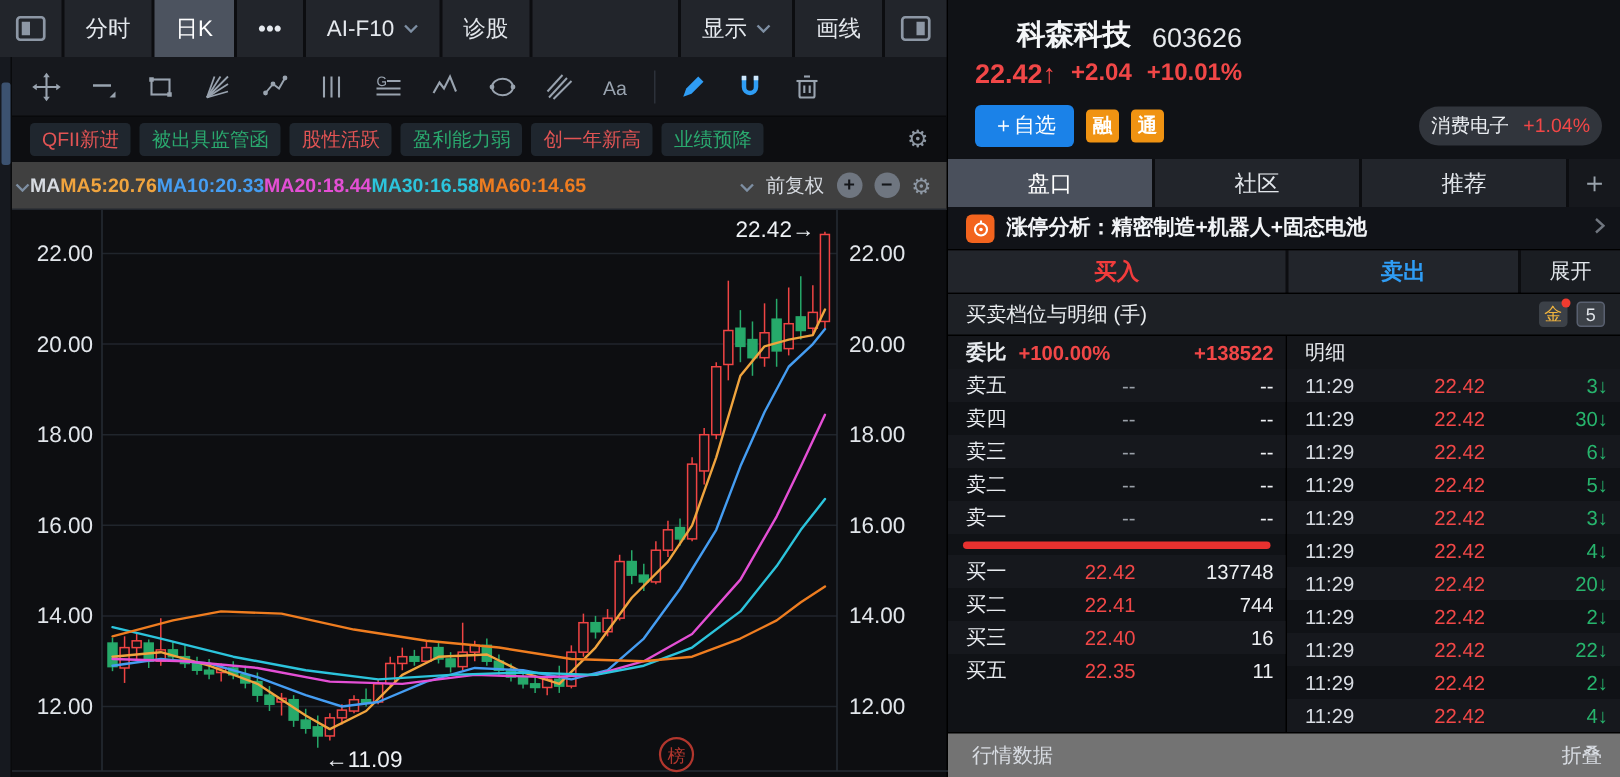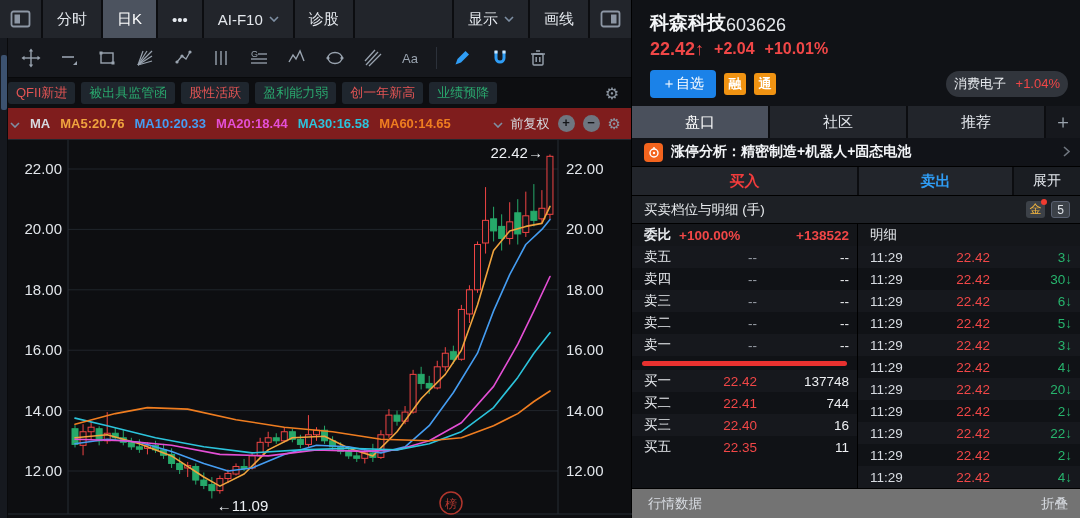--- a/index.html
+++ b/index.html
@@ -15,41 +15,41 @@
   .tb-cell.active { background:#4c535f; color:#fff; }
   .tb-cell.icon-cell { padding:0 10px; }
   .tb-spacer { flex:1; background:#22252b; }
   .chev { display:inline-flex; margin-left:6px; }
 
   .draw-row { display:flex; height:40px; background:#16181d; align-items:center; gap:4px; padding-left:14px; border-bottom:1px solid #08090b; }
   .tool { width:34px; height:30px; display:flex; align-items:center; justify-content:center; cursor:pointer; border-radius:3px; position:relative; }
   .tool svg { display:block; }
   .tool-sep { width:1px; height:22px; background:#2c313a; margin:0 4px; }
 
-  .tags-row { display:flex; height:30px; align-items:center; gap:6px; padding-left:8px; background:#0d0e11; }
+  .tags-row { display:flex; height:30px; align-items:center; gap:6px; padding-left:20px; background:#0d0e11; }
   .tag { height:22px; display:flex; align-items:center; padding:0 8px; background:#1f262e; border-radius:3px; font-size:13px; cursor:pointer; }
   .tag.red { color:#e25454; }
   .tag.green { color:#2aa86e; }
   .tags-gear { margin-left:auto; margin-right:12px; color:#8d97a3; font-size:16px; cursor:pointer; }
 
-  .ma-row { display:flex; height:32px; align-items:center; gap:10px; padding:0 10px; background:#7f1d1d; border-bottom:1px solid #23272e; font-size:13px; }
+  .ma-row { display:flex; height:32px; align-items:center; padding:0 10px; background:#404040; border-bottom:1px solid #23272e; font-size:13px; }
   .ma-collapse { color:#8d97a3; cursor:pointer; }
   .ma-label { color:#d6dae0; font-weight:bold; }
   .ma-item { font-weight:bold; }
   .ma-right { margin-left:auto; display:flex; align-items:center; gap:8px; color:#d6dae0; }
   .round-btn { width:17px; height:17px; border-radius:50%; background:#6f7680; color:#14161a; font-size:13px; line-height:16px; text-align:center; font-weight:bold; cursor:pointer; }
   .ma-gear { color:#8d97a3; font-size:15px; cursor:pointer; }
 
   .chart-wrap { position:relative; width:632px; height:378px; }
   .left-scrollbar { position:absolute; left:0; top:-102px; width:8px; height:480px; background:#16191f; border-right:1px solid #090a0c; }
   .left-scrollbar .thumb { position:absolute; left:1px; top:17px; width:6px; height:55px; background:#3c5270; border-radius:2px; }
 
   
   .right { width:448px; height:518px; background:#101216; display:flex; flex-direction:column; }
-  .stk-title { height:36px; display:flex; align-items:flex-end; gap:0; padding:6px 0 0 18px; }
+  .stk-title { height:36px; display:flex; align-items:flex-end; gap:14px; padding:6px 0 0 18px;margin-left:28px; }
   .stk-name { color:#f4f6f8; font-size:19px; font-weight:bold; }
   .stk-code { color:#e6e9ed; font-size:18px; }
   .stk-price-row { height:26px; display:flex; align-items:center; gap:10px; padding-left:18px; color:#f14747; font-weight:bold; }
   .stk-price { font-size:18px; }
   .stk-chg { font-size:16px; }
   .actions-row { height:44px; display:flex; align-items:center; gap:8px; padding:0 12px 0 18px; }
   .btn-watch { background:#1b82e8; color:#fff; font-size:14px; padding:5px 12px; border-radius:4px; cursor:pointer; }
   .badge-sq { width:22px; height:22px; background:#f09312; color:#fff; font-size:13px; font-weight:bold; border-radius:3px; display:flex; align-items:center; justify-content:center; cursor:pointer; }
   .sector-pill { margin-left:auto; background:#31353c; border-radius:13px; padding:4px 8px; font-size:13px; cursor:pointer; }
   .sector-name { color:#e9ecf0; }

